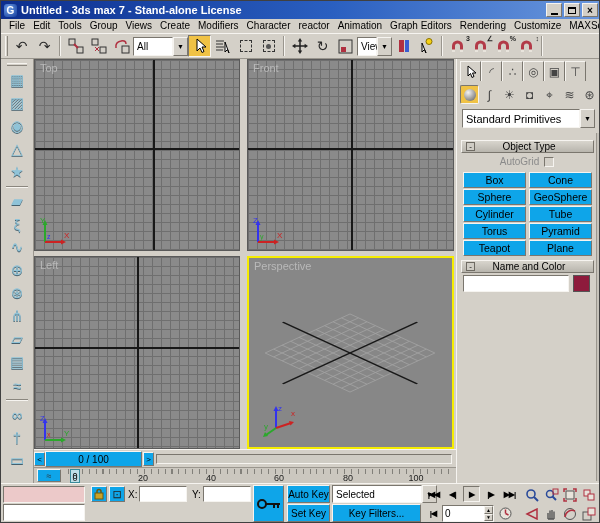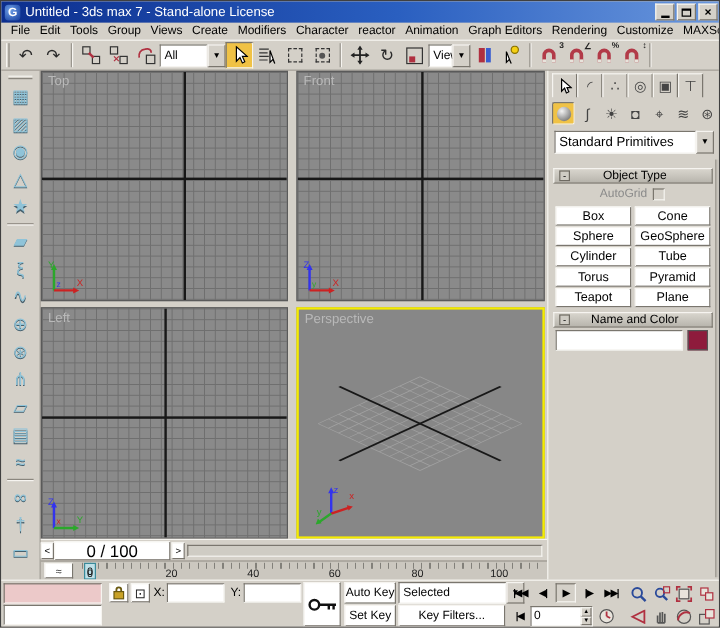--- a/index.html
+++ b/index.html
@@ -1,25 +1,25 @@
 <!DOCTYPE html>
 <html><head>
 <meta charset="utf-8">
 <style>
   *{box-sizing:border-box;margin:0;padding:0}
   html,body{width:600px;height:523px}
   body{position:relative;overflow:hidden;background:#d4d0c8;font-family:"Liberation Sans",sans-serif;font-size:11px;color:#000;border:1px solid #404040}
-  .raised{border:1px solid;border-color:#f6f4f0 #7a766e #7a766e #f6f4f0;background:#ffffff}
+  .raised{border:1px solid;border-color:#f6f4f0 #7a766e #7a766e #f6f4f0;background:#0ea5e9}
   .sunken{border:1px solid;border-color:#7a766e #f6f4f0 #f6f4f0 #7a766e;background:#fff}
   .sunkgray{border:1px solid;border-color:#7a766e #f6f4f0 #f6f4f0 #7a766e;background:#d4d0c8}
 
   
   .titlebar{position:absolute;left:0;top:0;width:600px;height:18px;display:flex;align-items:center;padding:0 3px;background:linear-gradient(90deg,#0c2e8e 0%,#2a5fc0 55%,#6a97dd 100%);color:#fff}
   .appicon{width:13px;height:13px;margin-right:4px;background:radial-gradient(circle at 35% 35%,#6fa0e8,#123a9a);border-radius:3px;color:#fff;font:bold 10px "Liberation Sans",sans-serif;display:flex;align-items:center;justify-content:center}
-  .title{font-weight:normal;font-size:11px;white-space:nowrap}
+  .title{font-weight:bold;font-size:11px;white-space:nowrap}
   .winbtns{margin-left:auto;display:flex;gap:2px}
   .wb{width:16px;height:14px;display:flex;align-items:center;justify-content:center;font:bold 10px "Liberation Sans",sans-serif;color:#000;border:1px solid;border-color:#f6f4f0 #7a766e #7a766e #f6f4f0;background:#d4d0c8}
   .minglyph{width:7px;height:2px;background:#000;margin-top:7px}
   .maxglyph{width:8px;height:7px;border:1px solid #000;border-top:2px solid #000}
 
   
   .menubar{position:absolute;left:0;top:18px;width:600px;height:14px;display:flex;align-items:center;background:#d4d0c8;padding-left:4px}
   .menu-item{padding:0 4px;font-size:10px;line-height:14px;white-space:nowrap;cursor:default}
 
   
@@ -48,21 +48,21 @@
   .vplabel{position:absolute;left:5px;top:2px;color:#b9b9b9;font-size:11px;z-index:3}
   .ax-v{position:absolute;top:0;bottom:0;width:2px;background:#181818}
   .ax-h{position:absolute;left:0;right:0;height:2px;background:#181818}
   .vp-active{border:2px solid #f5ec00}
   .tripod{position:absolute;left:3px;bottom:3px;z-index:3}
   .persp-bg{background:#878787}
 
   
   .sliderrow{position:absolute;left:33px;top:448px;width:422px;height:18px;background:#d4d0c8;border-top:1px solid #f6f4f0}
   .tlbtn{position:absolute;top:2px;width:11px;height:14px;font-size:8px;display:flex;align-items:center;justify-content:center}
-  .tlthumb{position:absolute;left:11px;top:1px;width:97px;height:16px;display:flex;align-items:center;justify-content:center;font-size:14px}
+  .tlthumb{position:absolute;left:11px;top:1px;width:97px;height:16px;display:flex;align-items:center;justify-content:center;font-size:10px}
   .tlgroove{position:absolute;left:122px;top:4px;width:296px;height:10px;border:1px solid;border-color:#7a766e #f6f4f0 #f6f4f0 #7a766e;background:#cfccc4}
   .trackbar{position:absolute;left:33px;top:466px;width:422px;height:16px;background:#cbc7bf;border-top:1px solid #9a968e}
   .ticks{position:absolute;left:34px;top:1px;width:382px;height:5px;background:repeating-linear-gradient(90deg,#82807a 0 1px,transparent 1px 6.9px)}
   .rlabel{position:absolute;top:5px;width:20px;text-align:center;font-size:9px;color:#222}
   .frameind{position:absolute;left:36px;top:1px;width:10px;height:14px;background:#bfe0e8;border:1px solid #3a8a9a;font-size:9px;display:flex;align-items:center;justify-content:center}
   .mcebtn{position:absolute;left:3px;top:1px;width:24px;height:13px;display:flex;align-items:center;justify-content:center;font-size:9px;color:#333}
 
   
   .cmdpanel{position:absolute;left:455px;top:58px;width:145px;height:424px;background:#d4d0c8;border-left:1px solid #f6f4f0}
   .tabs{position:absolute;left:3px;top:2px;display:flex}

